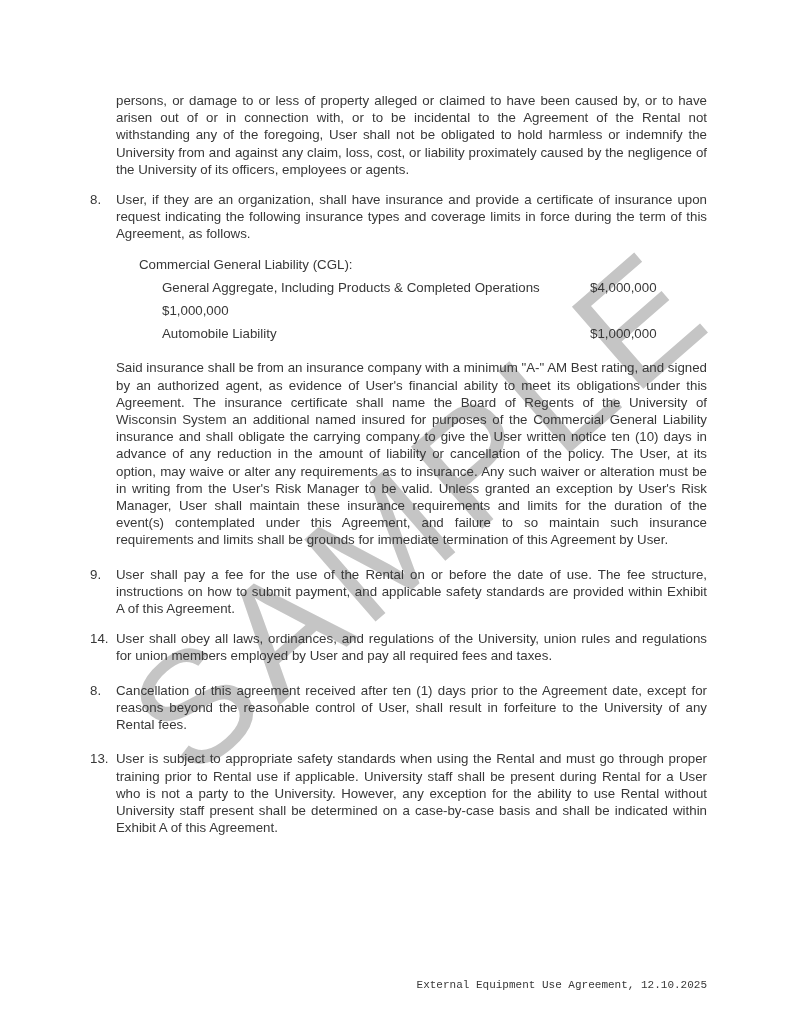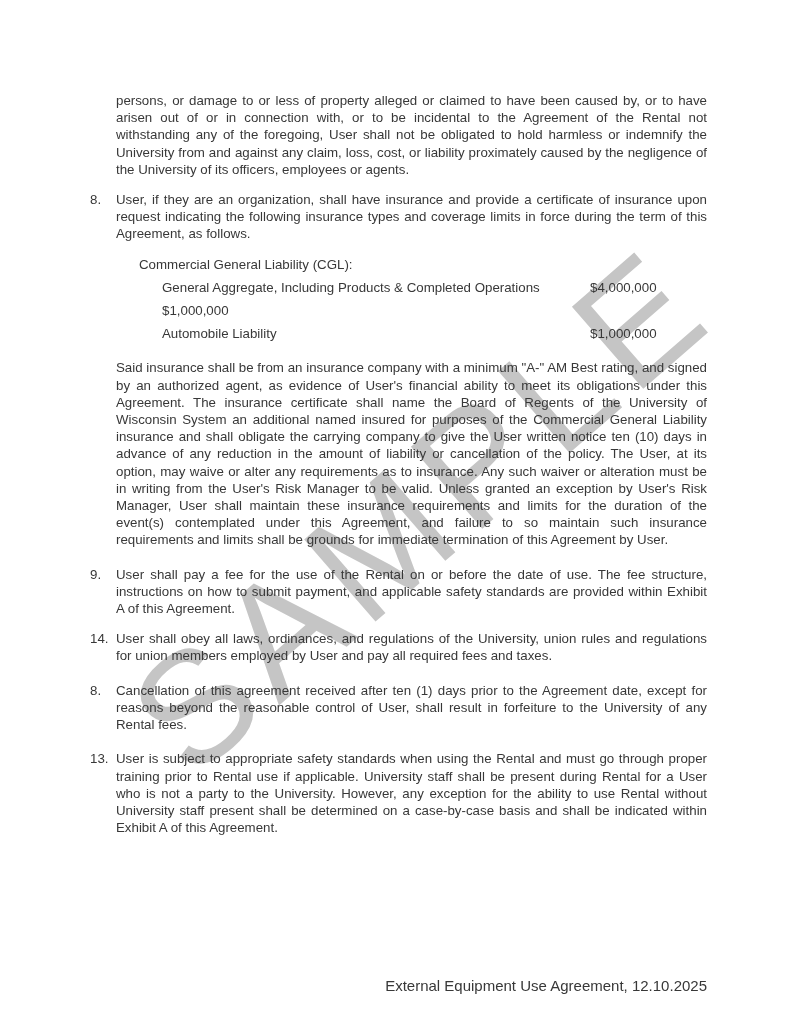--- a/index.html
+++ b/index.html
@@ -75,22 +75,23 @@
     margin-left: 23px;
   }
   .ins-label { width: 428px; flex: 0 0 428px; }
   .ins-value { flex: 1; }
   .gap-lg { margin-bottom: 17px; }
   .footer {
     position: absolute;
     top: 977px;
     right: 93px;
     z-index: 1;
-    font-size: 15px;
+    font-size: 11px;
     color: var(--text-color);
+    font-family: Liberation Mono, monospace;
   }
 </style>
 </head>
 <body>
 
 <div class="page">
 
   <div class="watermark">SAMPLE</div>
 
   <div class="content">

